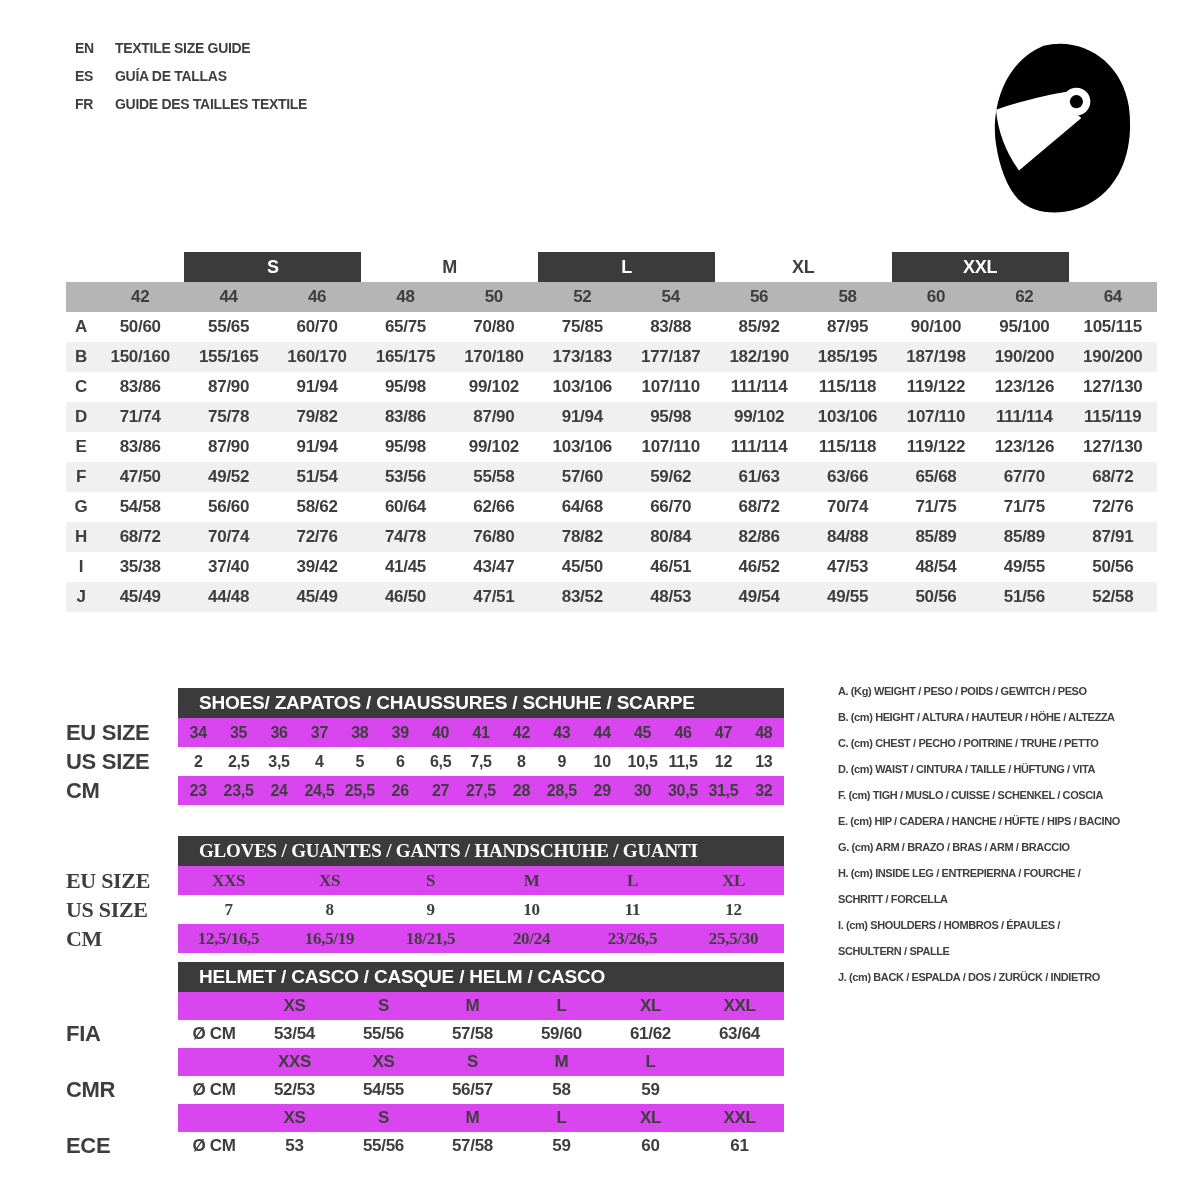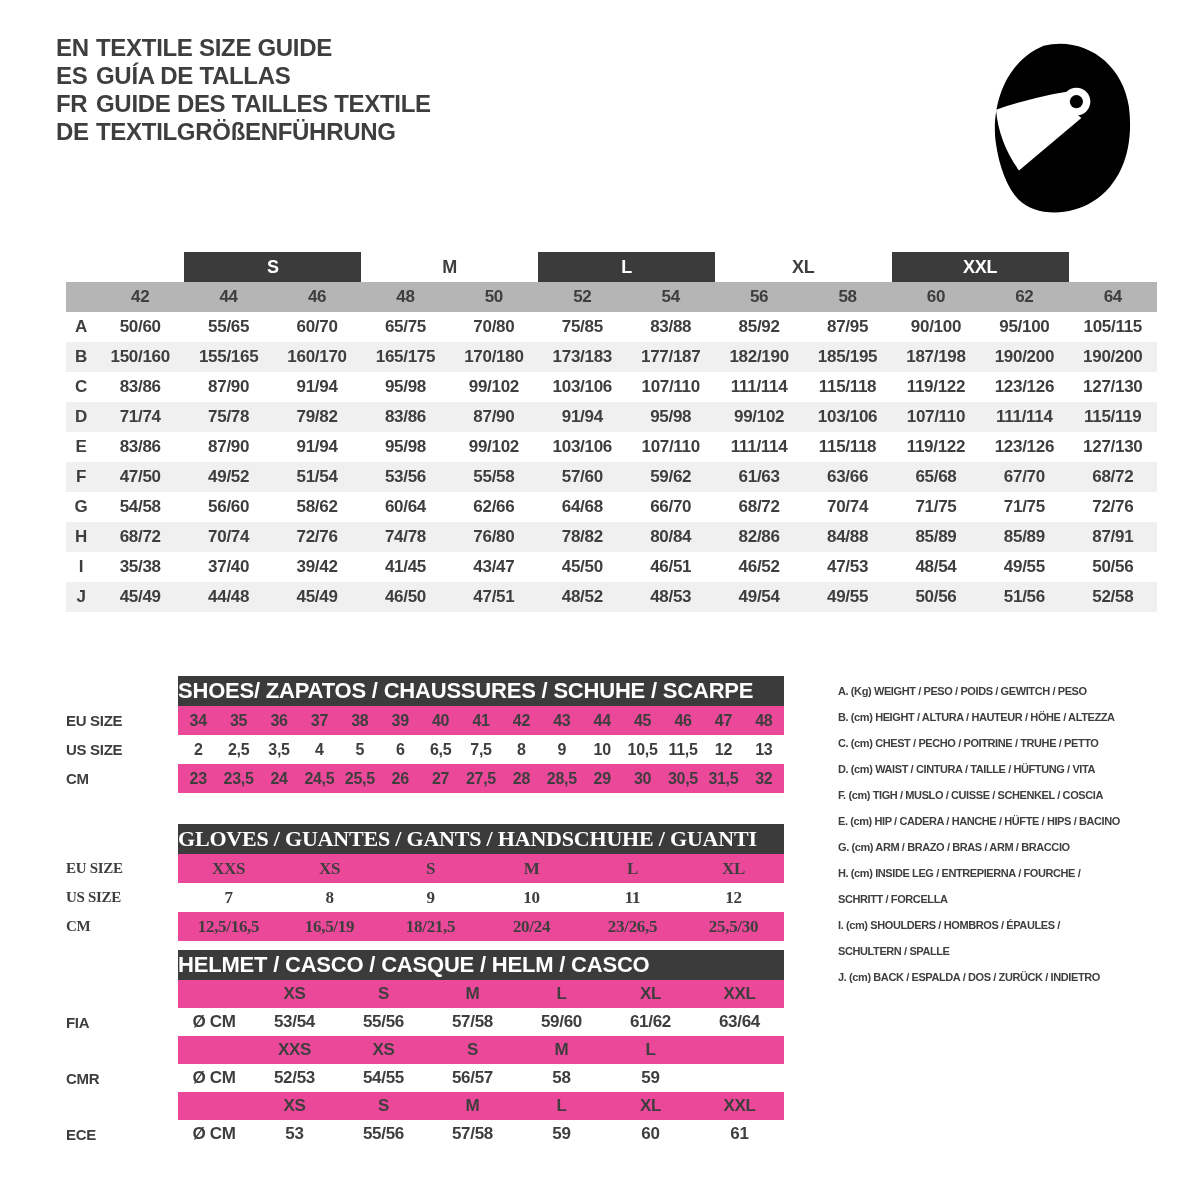--- a/index.html
+++ b/index.html
@@ -4,21 +4,21 @@
 <style>
   * { box-sizing: border-box; }
   html,body { margin:0; padding:0; }
   body {
     width:1200px; height:1200px; position:relative; background:#ffffff;
     font-family:"Liberation Sans", sans-serif; font-weight:700;
     color:#3e3e3e; letter-spacing:-0.3px;
   }
 
   
-  #languages { position:absolute; left:56px; top:34px; font-size:24px; }
+  #languages { position:absolute; left:75px; top:34px; font-size:14px; }
   .lang-row { display:flex; height:28px; align-items:center; }
   .lang-code { width:40px; }
 
   
   #helmet-icon { position:absolute; left:978px; top:38px; width:164px; height:178px; }
   #helmet-icon svg { width:100%; height:100%; }
 
   
   #main-table { position:absolute; left:66px; top:252px; width:1091px; font-size:17px; }
   .mt-grid { display:grid; grid-template-columns:30px repeat(12,1fr); align-items:center; text-align:center; }
@@ -29,51 +29,47 @@
   .mt-sp1 { grid-column:span 1; }
   .mt-numrow { height:30px; background:#b5b5b5; }
   .mt-row { height:30px; }
   .mt-row.gray { background:#f0f0f0; }
 
   
   .sec { position:absolute; display:grid; grid-template-columns:112px 606px; font-size:17px; }
   #shoes  { left:66px; top:676px; }
   #gloves { left:66px; top:824px;font-family:Liberation Serif, serif; }
   #helmet-tables { left:66px; top:950px; }
-  .sec-label { display:flex; align-items:center; font-size:15px; }
-  .bar { background:#3b3b3b; color:#ffffff; height:30px; line-height:30px; padding-left:0; font-size:22px; letter-spacing:-0.2px; }
+  .sec-label { display:flex; align-items:center; font-size:22px; }
+  .bar { background:#3b3b3b; color:#ffffff; height:30px; line-height:30px; padding-left:21px; font-size:19px; letter-spacing:-0.2px;margin-top:12px; }
   .srow { display:grid; align-items:center; text-align:center; height:29px; }
   .srow.g15 { grid-template-columns:repeat(15,1fr); font-size:16px; }
   .srow.g6  { grid-template-columns:repeat(6,1fr); }
   .srow.g7  { grid-template-columns:72px repeat(6,1fr); height:28px; }
-  .srow.gray { background:#ec4899; }
+  .srow.gray { background:#d946ef; }
 
   
   #legend { position:absolute; left:822px; top:678px; width:362px; font-size:11px; line-height:26px; letter-spacing:-0.4px;margin-left:16px; }
   .legend-item { white-space:pre-line; }
 </style>
 </head>
 <body>
 
 <div id="languages">
   <div class="lang-row">
       <span class="lang-code">EN</span>
       <span>TEXTILE SIZE GUIDE</span>
     </div>
   <div class="lang-row">
       <span class="lang-code">ES</span>
       <span>GUÍA DE TALLAS</span>
     </div>
   <div class="lang-row">
       <span class="lang-code">FR</span>
       <span>GUIDE DES TAILLES TEXTILE</span>
-    </div>
-  <div class="lang-row">
-      <span class="lang-code">DE</span>
-      <span>TEXTILGRÖßENFÜHRUNG</span>
     </div>
 </div>
 
 <div id="helmet-icon">
   <svg viewBox="0 0 100 105" xmlns="http://www.w3.org/2000/svg">
     <path fill="#000000" d="M40,3 C64,-3 88,13 92,40 C95,63 89,86 70,98 C54,108 34,106 25,97 C18,90 13,77 11,63 C8,44 14,14 40,3 Z"></path>
     <path fill="#ffffff" d="M11,42 C25,37 42,33 54,31 C55,37 58,43 63,47 L25,79 C17,68 12,55 11,42 Z"></path>
     <circle cx="60" cy="37" r="8.5" fill="#ffffff"></circle>
     <circle cx="60" cy="37" r="4" fill="#000000"></circle>
   </svg>
@@ -239,21 +235,21 @@
       <span>49/55</span>
       <span>50/56</span>
     </div>
   <div class="mt-grid mt-row gray">
       <span>J</span>
       <span>45/49</span>
       <span>44/48</span>
       <span>45/49</span>
       <span>46/50</span>
       <span>47/51</span>
-      <span>48/52</span>
+      <span>83/52</span>
       <span>48/53</span>
       <span>49/54</span>
       <span>49/55</span>
       <span>50/56</span>
       <span>51/56</span>
       <span>52/58</span>
     </div>
 </div>
 
 <div id="shoes" class="sec">

